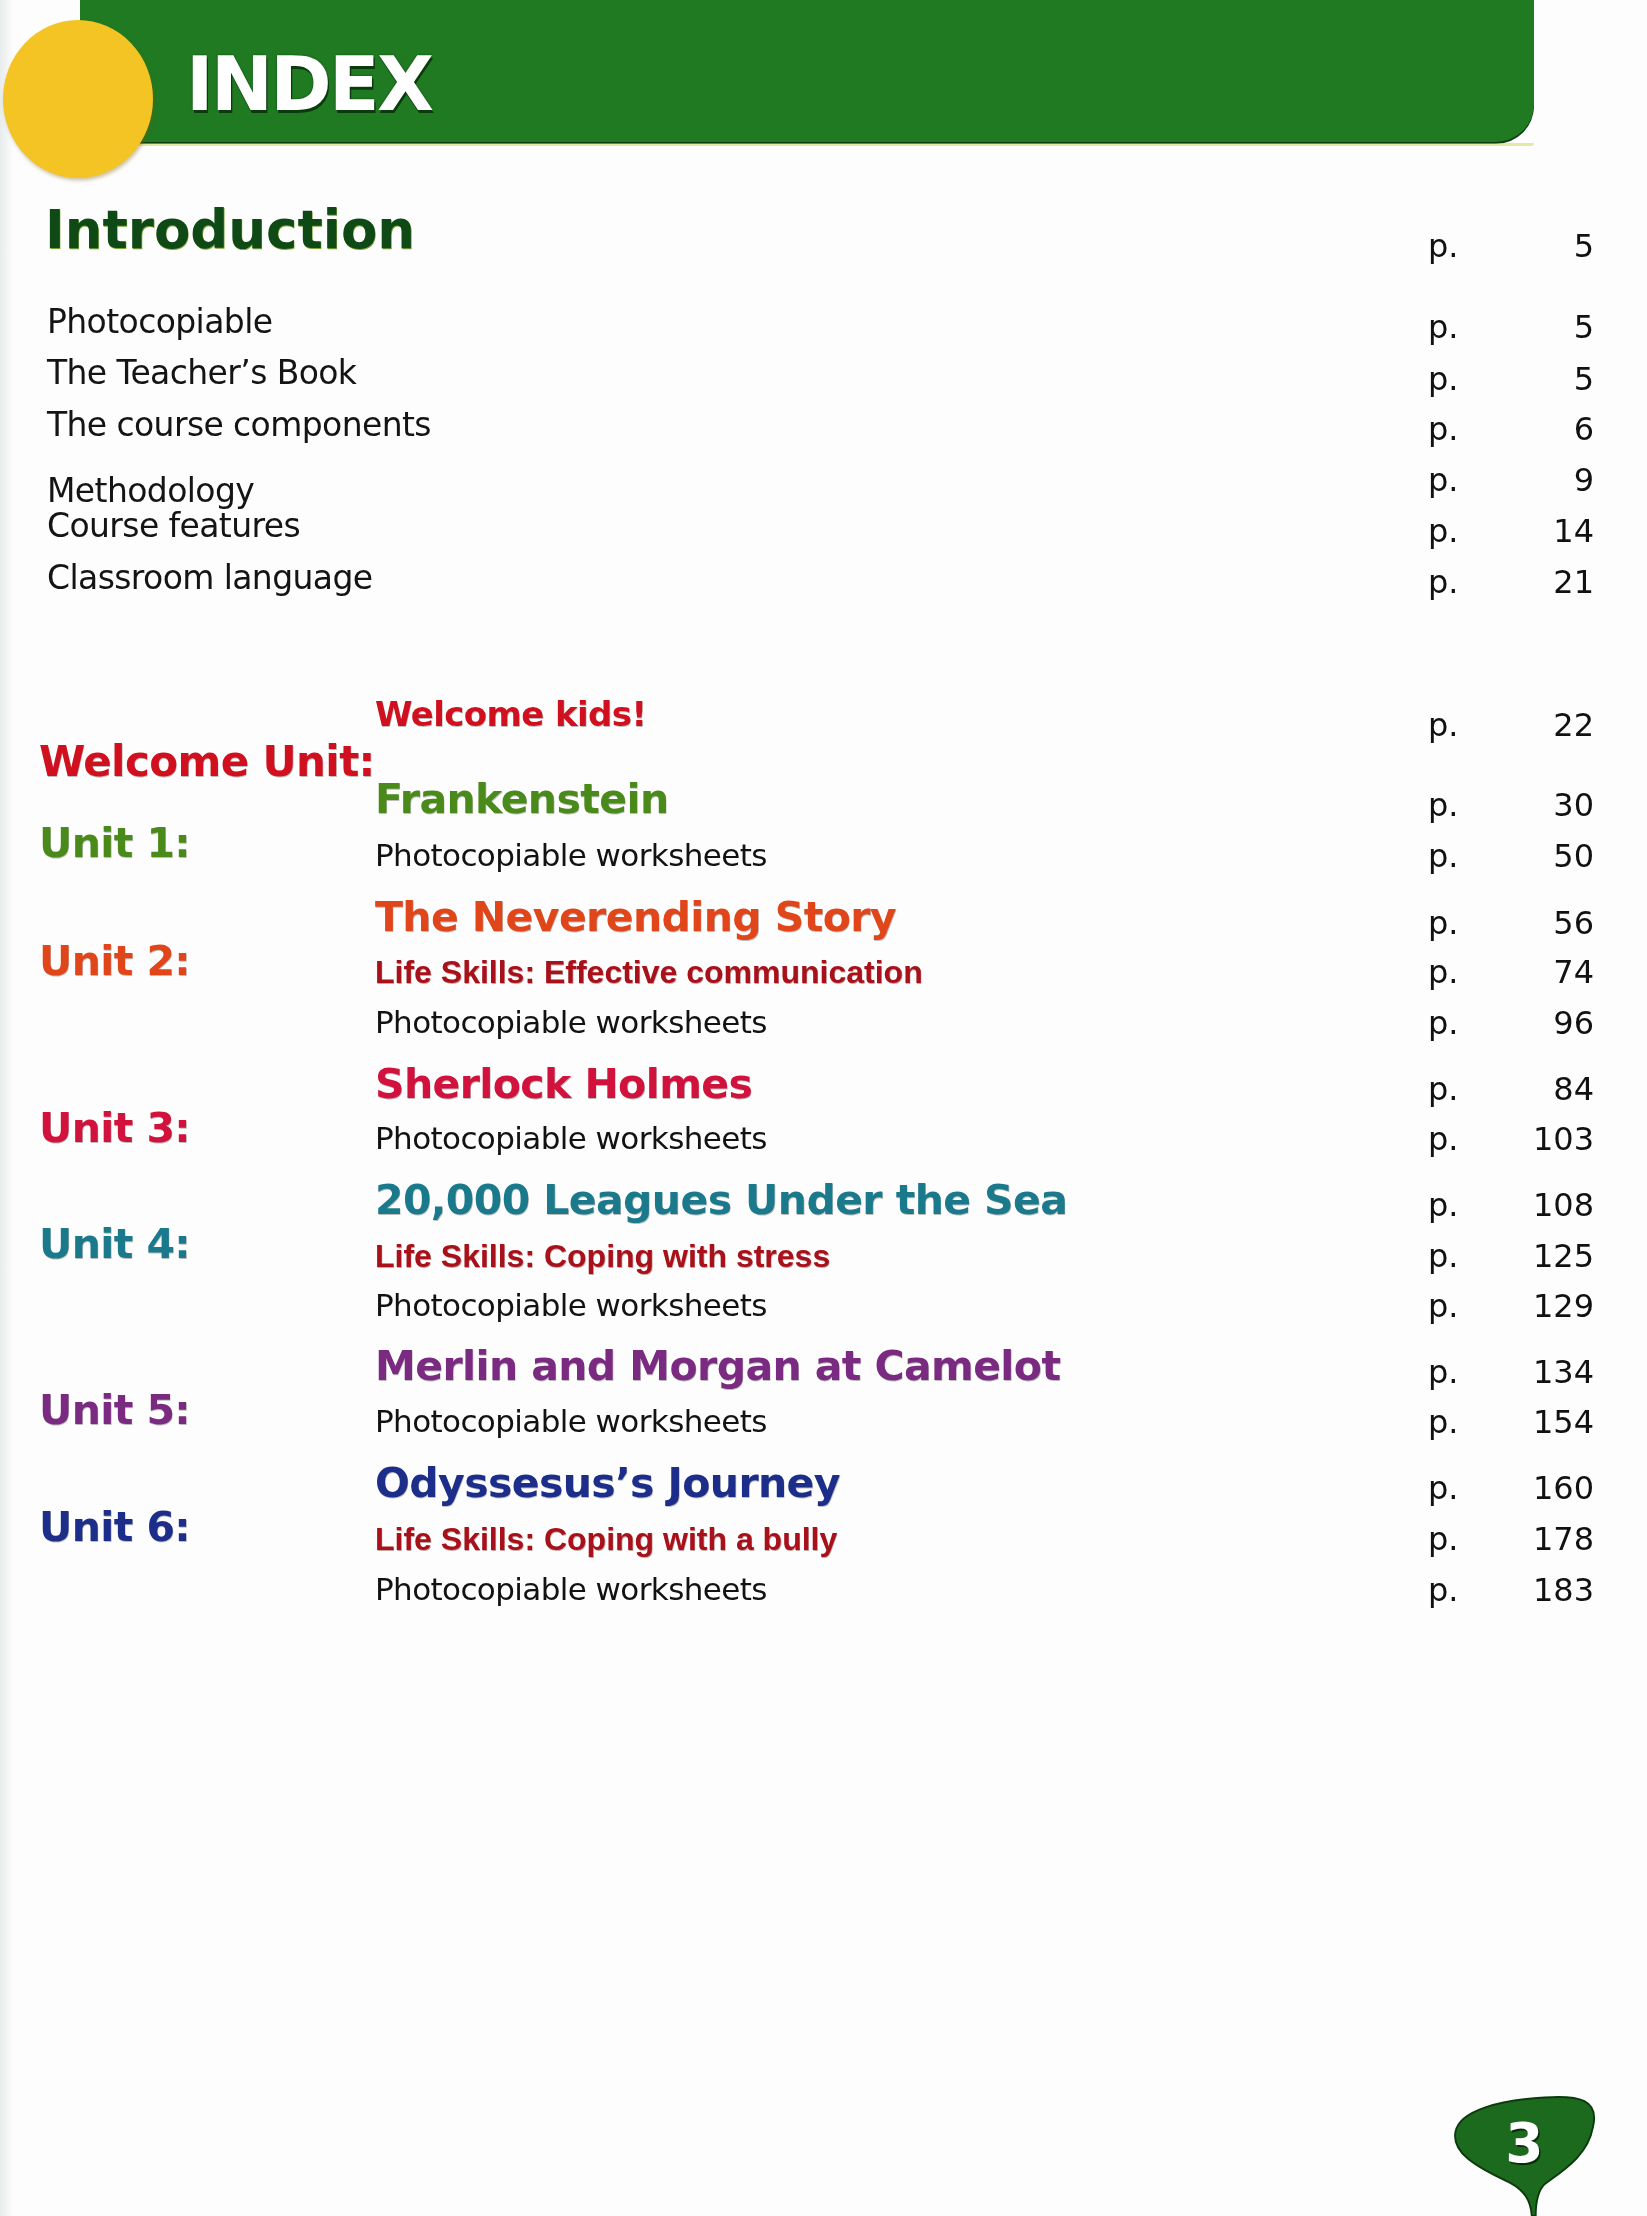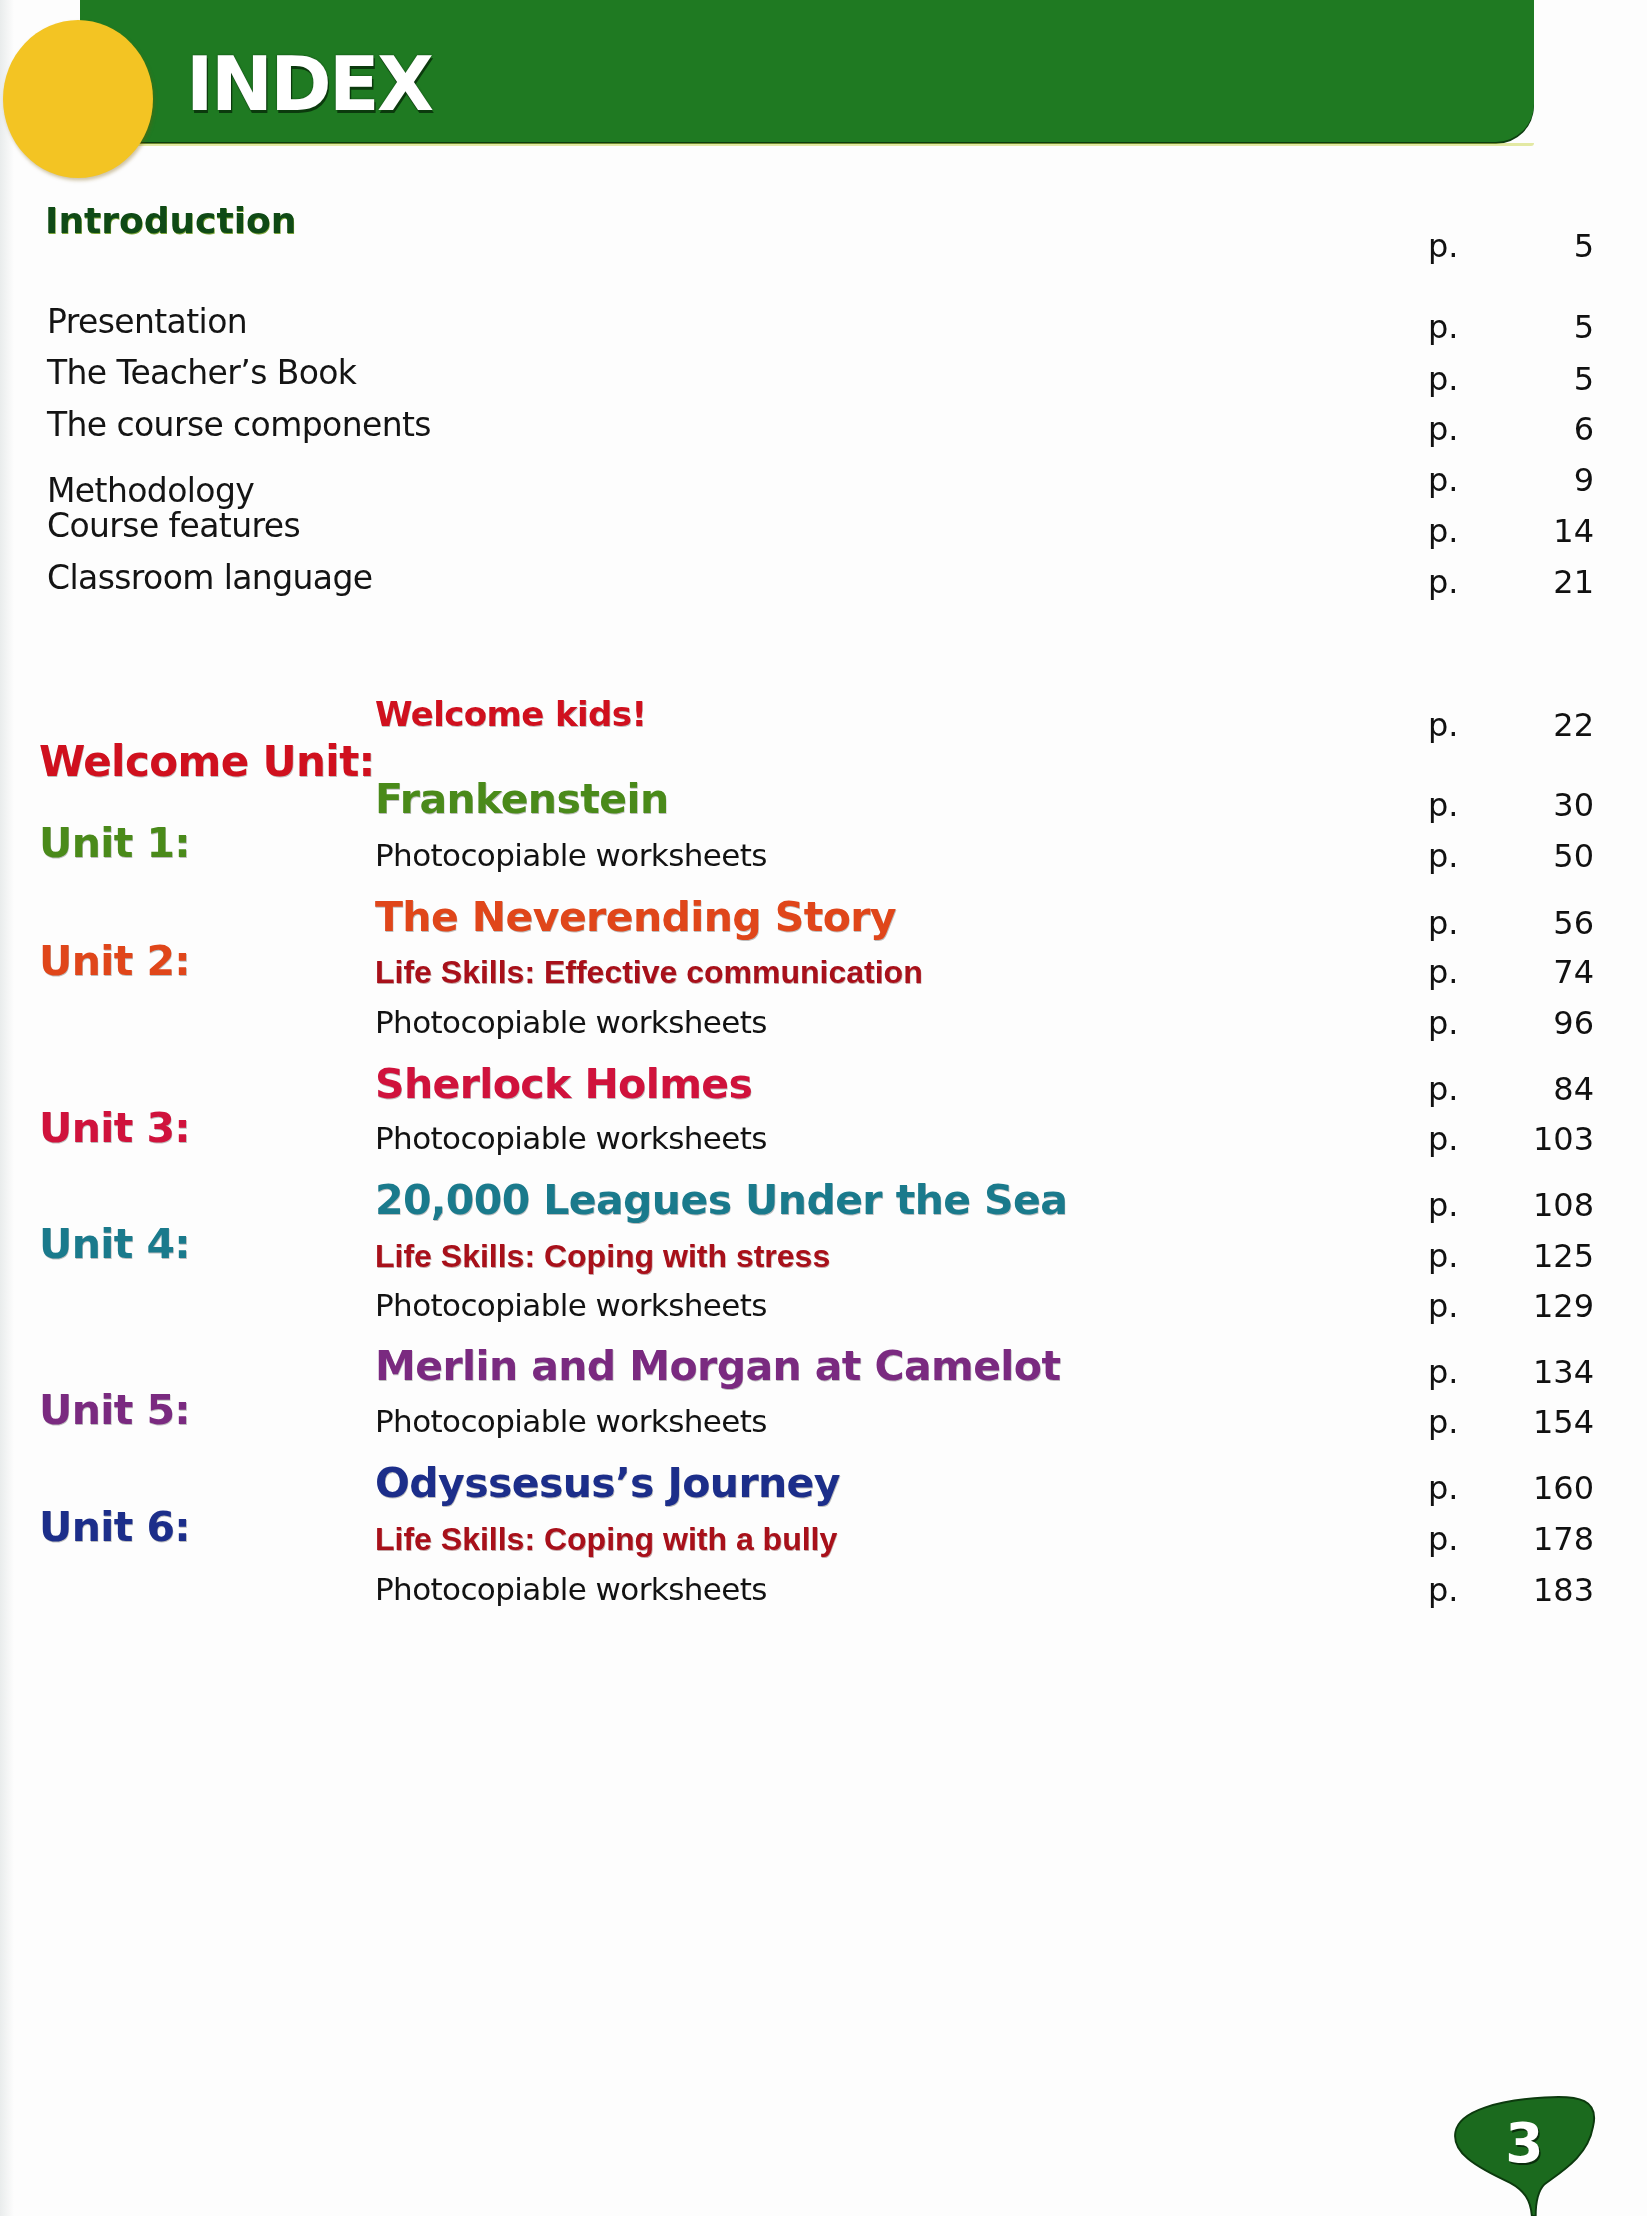--- a/index.html
+++ b/index.html
@@ -31,21 +31,21 @@
   .index-title {
     position:absolute; left:186px; top:47px;
     font-family:"DejaVu Sans", sans-serif; font-weight:bold;
     font-size:74px; letter-spacing:-2.6px; color:#ffffff;
     text-shadow:1.3px 2.6px 0 #0b3a0d, 0 0 1.9px #0b3a0d;
     line-height:1;
   }
   .intro-heading {
     position:absolute; left:45px; top:203px;
     font-family:"DejaVu Sans", sans-serif; font-weight:bold;
-    font-size:36px; color:#0f4a16; line-height:1;
+    font-size:53px; color:#0f4a16; line-height:1;
     text-shadow:0.6px 0.6px 0 #7fa63a;
   }
   .pg {
     position:absolute; width:166px; left:1428px;
     font-family:"DejaVu Sans", sans-serif; font-size:32px; color:#111;
     line-height:1;
   }
   .pg .p { position:absolute; left:0; }
   .pg .n { position:absolute; right:0; text-align:right; }
   .intro-item {
@@ -90,21 +90,21 @@
 <div class="header-bar"></div>
 <div class="yellow-dot"></div>
 <div class="index-title">INDEX</div>
 
 <div class="intro-heading">Introduction</div>
 <div class="pg" style="top:230px">
   <span class="p">p.</span>
   <span class="n">5</span>
 </div>
 
-<div class="intro-item" style="top:305px">Presentation</div>
+<div class="intro-item" style="top:305px">Photocopiable</div>
 <div class="pg" style="top:311px">
   <span class="p">p.</span>
   <span class="n">5</span>
 </div>
 
 <div class="intro-item" style="top:356px">The Teacher’s Book</div>
 <div class="pg" style="top:363px">
   <span class="p">p.</span>
   <span class="n">5</span>
 </div>

